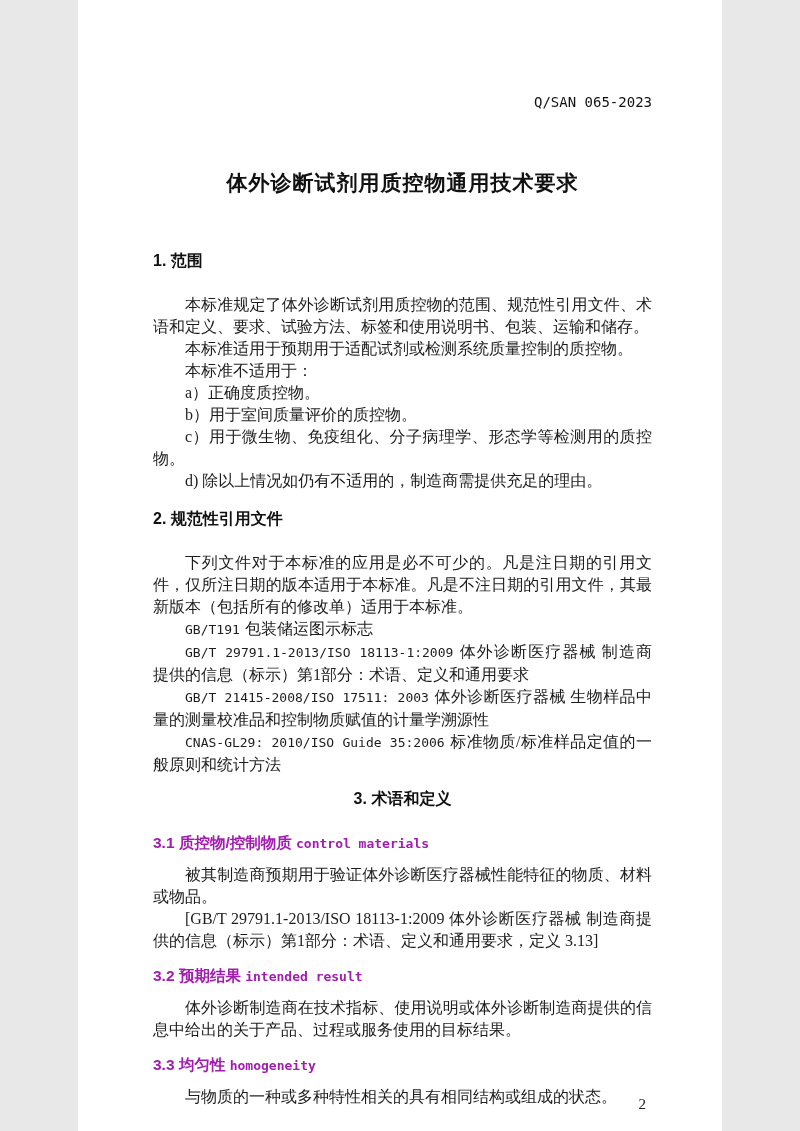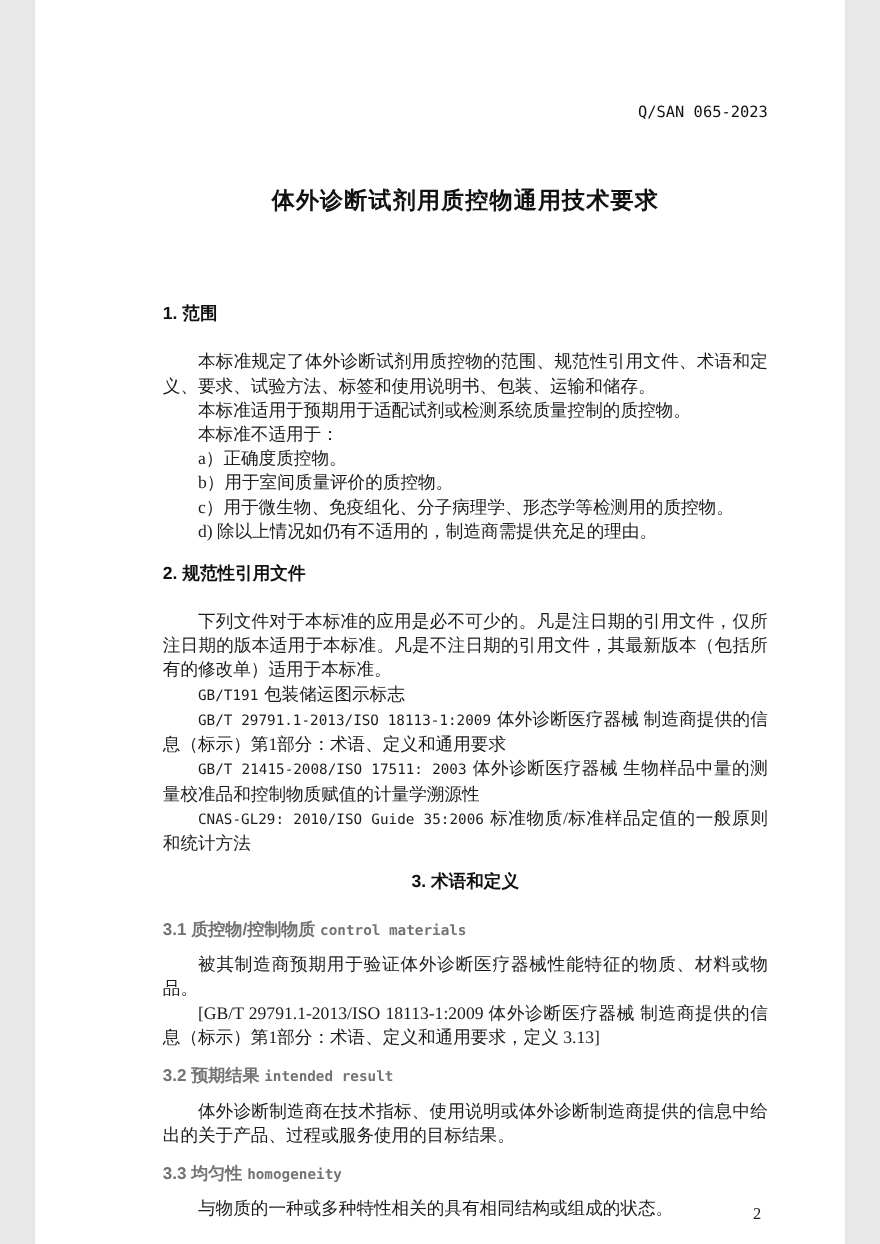--- a/index.html
+++ b/index.html
@@ -2,26 +2,26 @@
 <html><head>
 <meta charset="utf-8">
 <style>
   html, body {
     margin: 0;
     padding: 0;
     background: #e8e8e8;
   }
   .page {
     position: relative;
-    width: 736px;
+    width: 644px;
     height: 1131px;
     margin: 0 auto;
     background: #ffffff;
     box-sizing: border-box;
-    padding: 93px 70px 0 116px;
+    padding: 93px 70px 0 75px;
     color: #1c1c1c;
     font-family: "Liberation Serif", "DejaVu Serif", serif;
     font-size: 16px;
     line-height: 22px;
     overflow: hidden;
   }
   .doc-number {
     text-align: right;
     font-family: "DejaVu Sans Mono", "Liberation Mono", monospace;
     font-size: 14px;
@@ -40,33 +40,33 @@
   }
   h2.sec-heading {
     margin: 16px 0 22px 0;
     font-family: "Liberation Sans", "DejaVu Sans", sans-serif;
     font-weight: bold;
     font-size: 16px;
     line-height: 22px;
     color: #111;
   }
   h2.sec-heading.first {
-    margin-top: 78px;
+    margin-top: 53px;
   }
   h2.sec-heading.tight {
     margin-top: 12px;
     text-align: center;
   }
   h3.sub-heading {
     margin: 13px 0 9px 0;
     font-family: "Liberation Sans", "DejaVu Sans", sans-serif;
     font-weight: bold;
     font-size: 15.5px;
     line-height: 22px;
-    color: #737373;
+    color: #a21caf;
   }
   h3.sub-heading .mono {
     font-weight: bold;
   }
   p {
     margin: 0;
     text-align: justify;
   }
   p.indent {
     text-indent: 2em;

